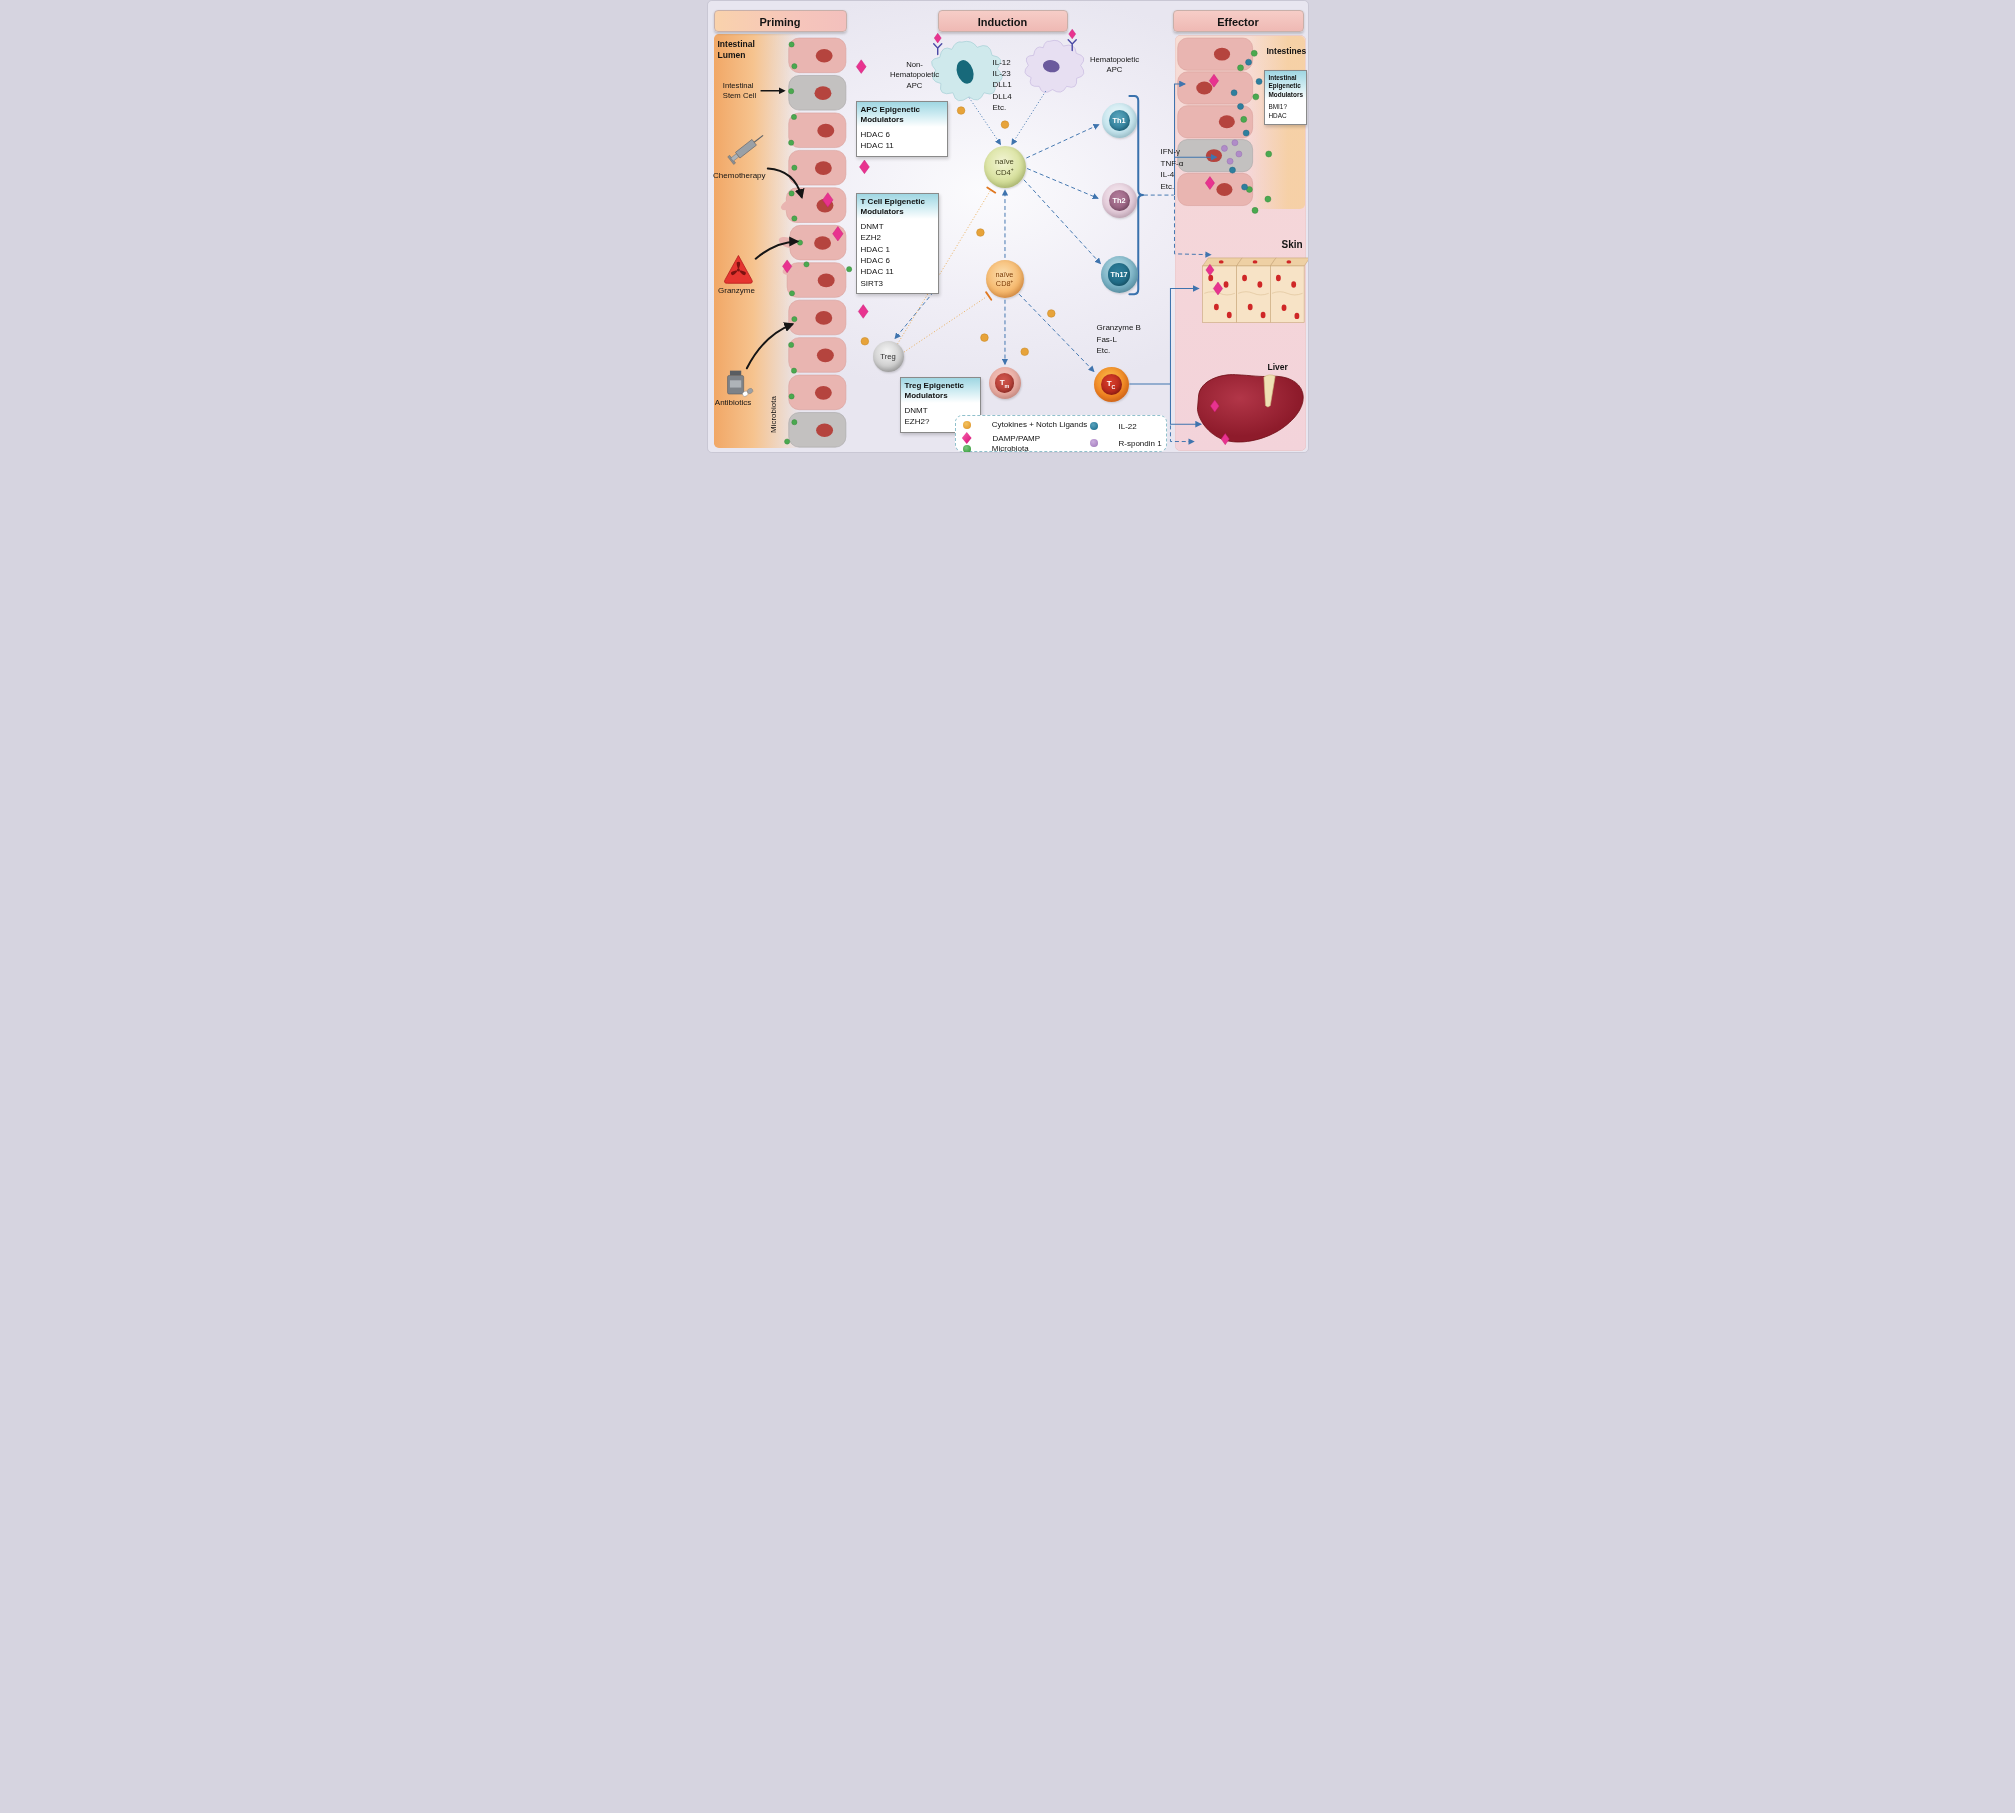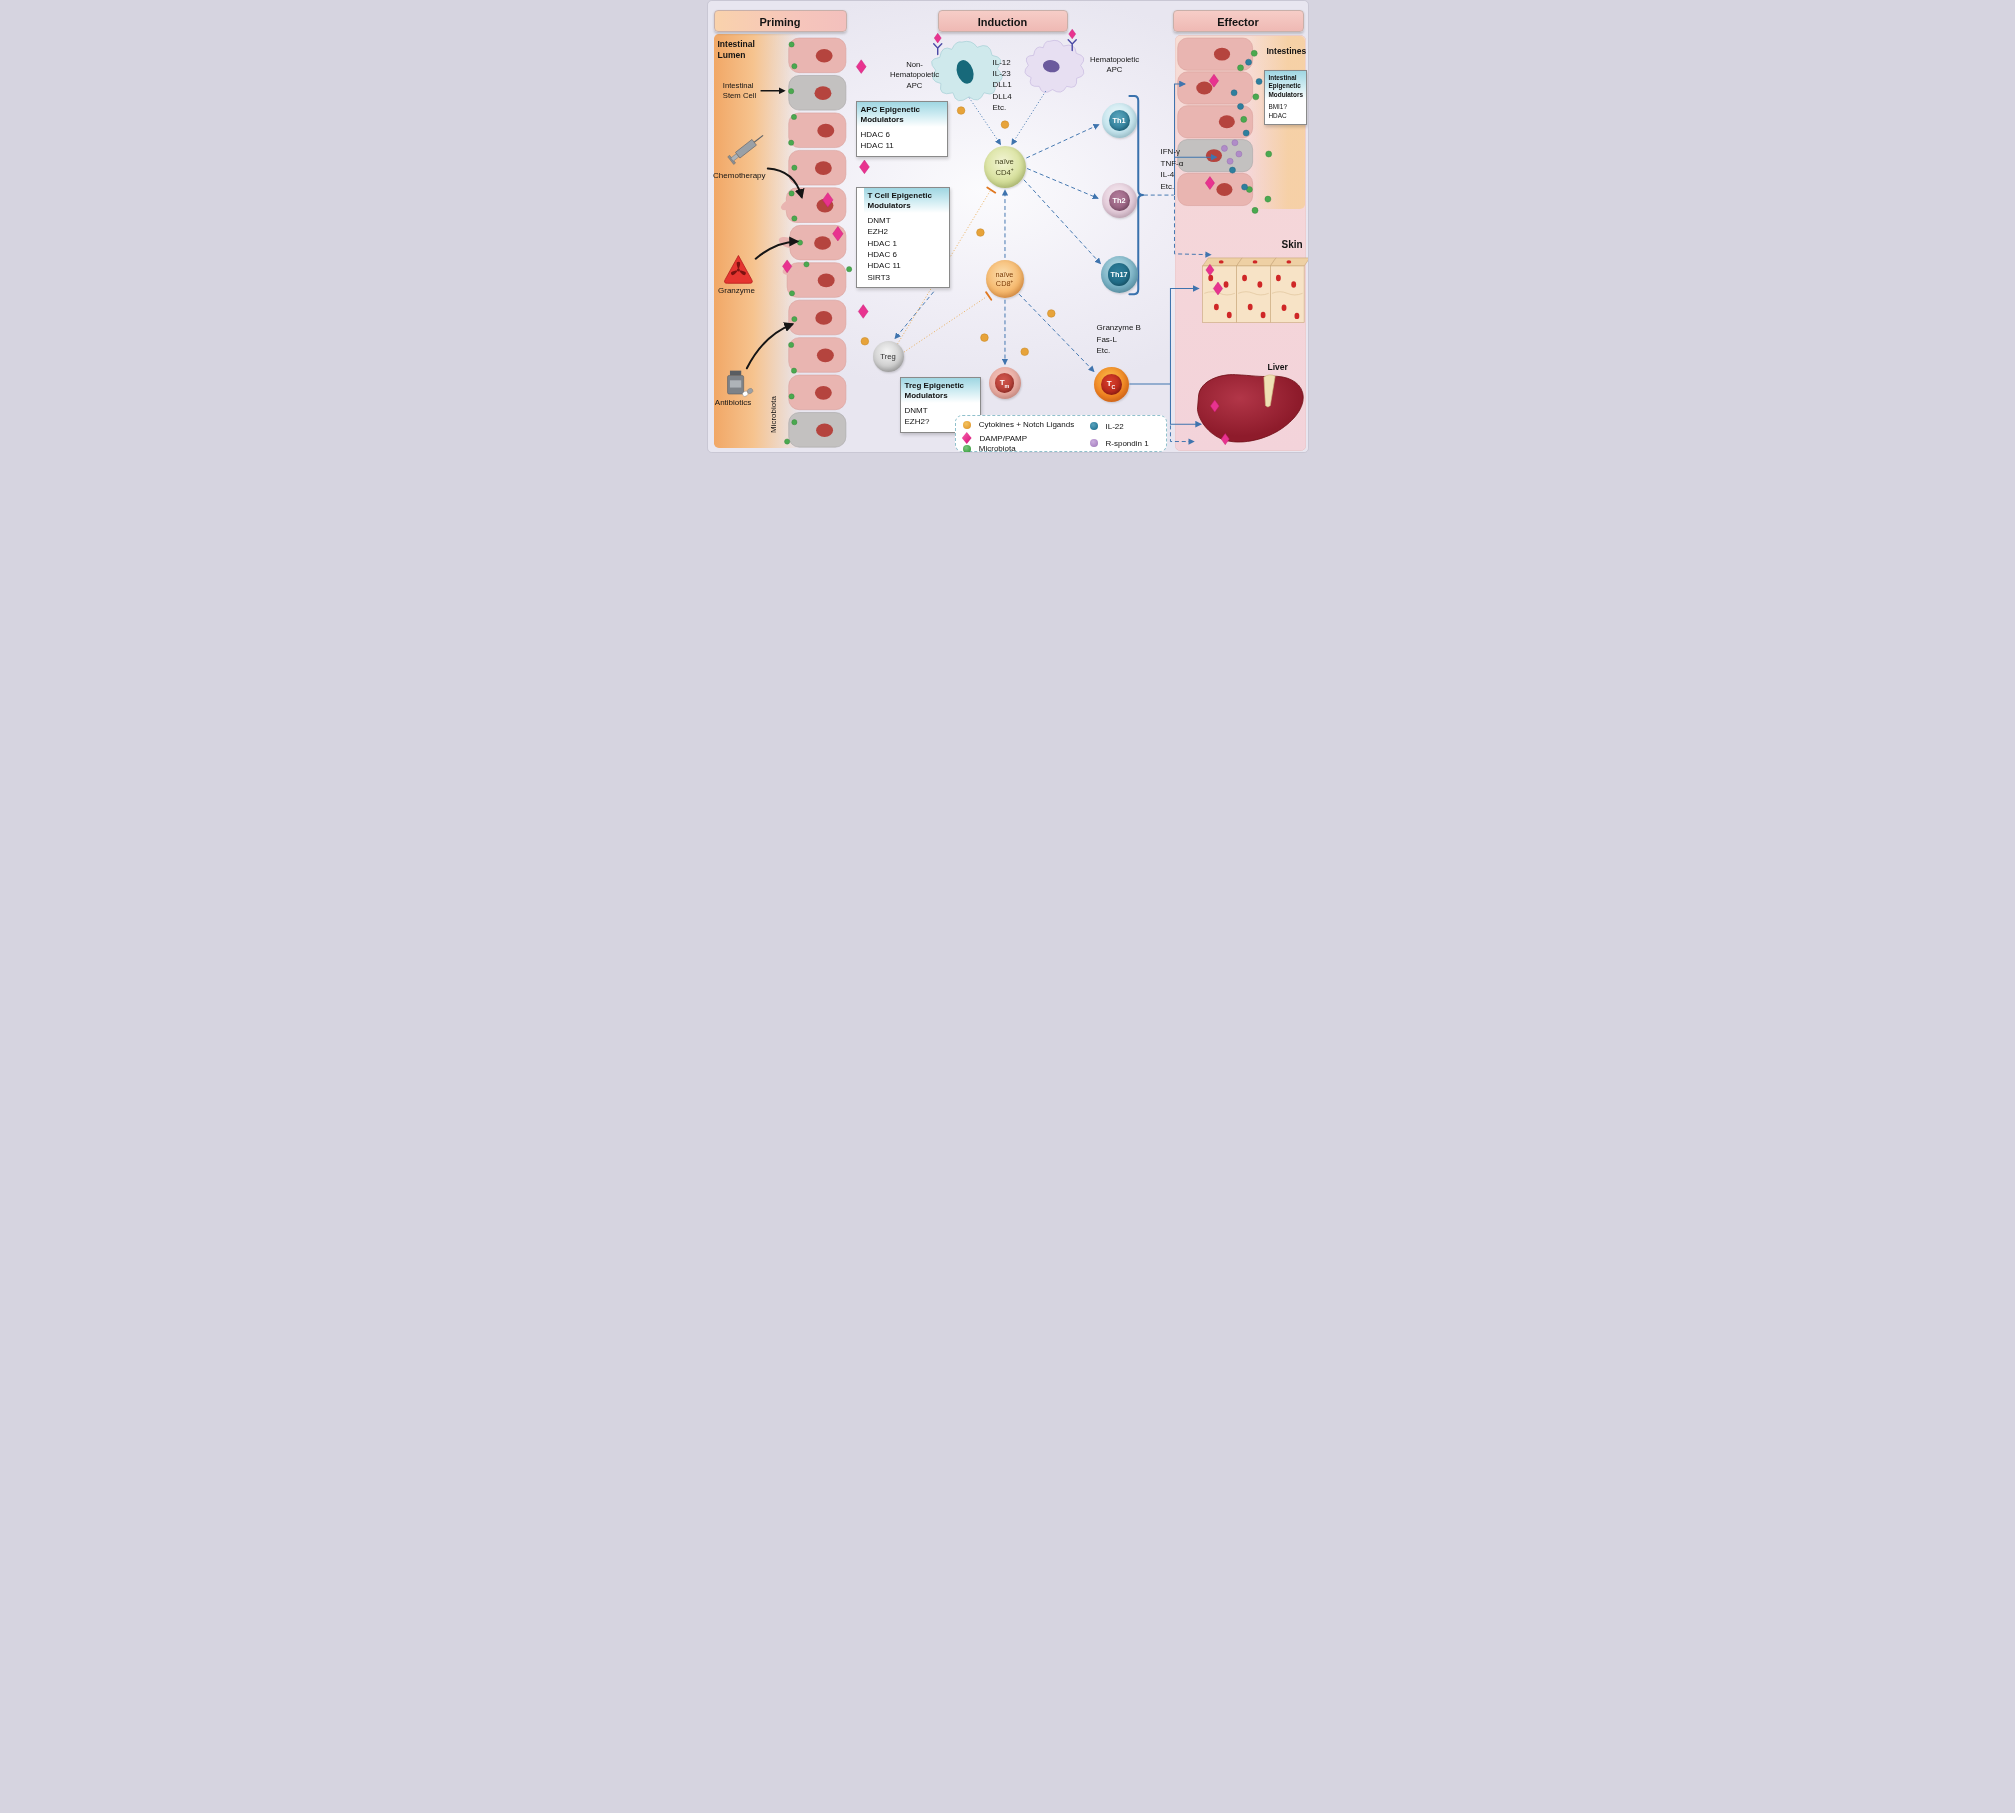--- a/index.html
+++ b/index.html
@@ -44,21 +44,21 @@
     border-radius:50%; display:flex; align-items:center; justify-content:center;
     color:#fff; font-weight:bold; box-shadow: inset -1.2px -1.6px 3.2px rgba(0,0,0,.22);
   }
   .cell sup { font-size:.62em; }
   .cell sub { font-size:.66em; }
 
   .legend {
     position:absolute; left:247px; top:414px; width:212px; height:37px;
     background:#fff; border:1px dashed #8fc0cc; border-radius:7.3px; z-index:7;
   }
-  .lg-item { position:absolute; display:flex; align-items:center; gap:8px; font-size:8px; color:#111; }
+  .lg-item { position:absolute; display:flex; align-items:center; gap:21px; font-size:8px; color:#111; }
   .lg-dot { width:8px; height:8px; border-radius:50%; flex:0 0 auto; }
   .lg-dia { width:9.7px; height:12px; clip-path:polygon(50% 0,100% 50%,50% 100%,0 50%); flex:0 0 auto; }
 </style>
 </head>
 <body>
 
 <div class="stage">
 
   <div class="abs" style="left:6px;top:33px;width:87px;height:414px;border-radius:4.8px 0 0 4.8px;z-index:1;
               background:linear-gradient(90deg,#f1a766 0%,#f6c38e 45%,rgba(250,228,205,0) 100%);"></div>
@@ -373,21 +373,21 @@
   <div class="txt bold" style="left:574px;top:238px;font-size:10px;">Skin</div>
   <div class="txt bold" style="left:560px;top:361px;font-size:8.5px;">Liver</div>
 
   <div class="infobox" style="left:148px;top:100px;width:92px;">
     <div class="ib-title">APC Epigenetic Modulators</div>
     <div class="ib-items">
       <div>HDAC 6</div>
       <div>HDAC 11</div>
     </div>
   </div>
-  <div class="infobox" style="left:148px;top:186px;width:94px;padding-left:7px;">
+  <div class="infobox" style="left:148px;top:192px;width:83px;">
     <div class="ib-title">T Cell Epigenetic Modulators</div>
     <div class="ib-items">
       <div>DNMT</div>
       <div>EZH2</div>
       <div>HDAC 1</div>
       <div>HDAC 6</div>
       <div>HDAC 11</div>
       <div>SIRT3</div>
     </div>
   </div>

